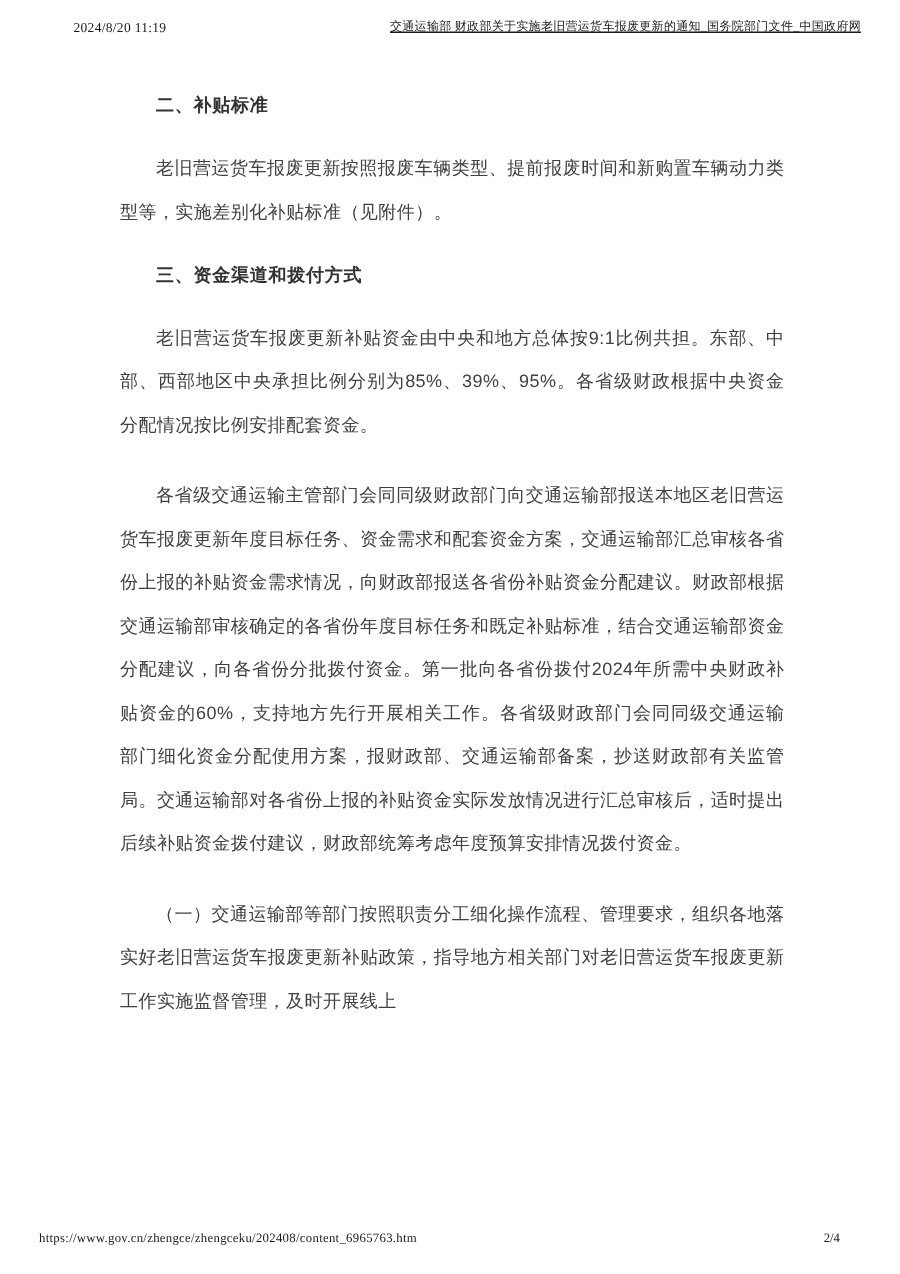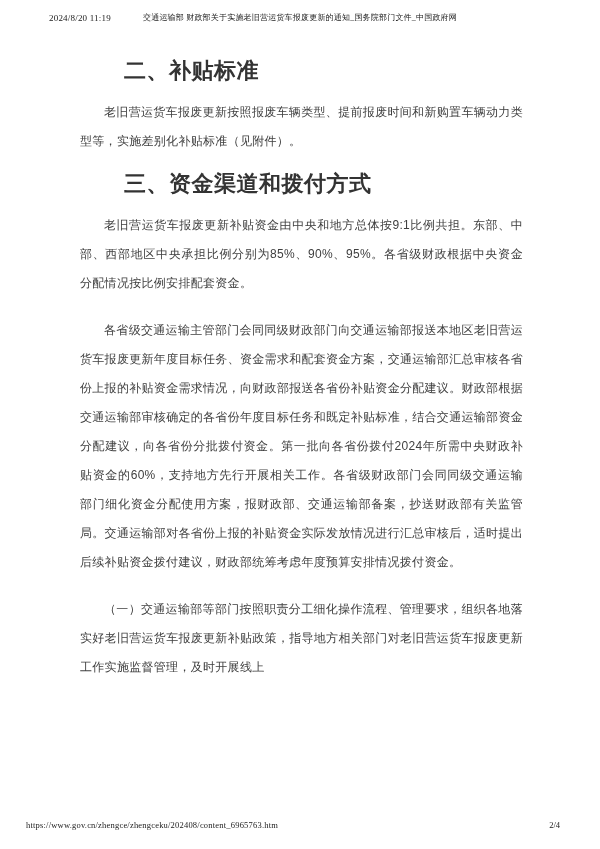--- a/index.html
+++ b/index.html
@@ -26,35 +26,36 @@
     left: 0;
     top: 1px;
     font-size: 9px;
     letter-spacing: 0.2px;
     white-space: nowrap;
     margin-left: 23px;
   }
   .print-header .doc-title {
     display: block;
     width: 100%;
-    text-align: center;
+    text-align: right;
     font-size: 8px;
     letter-spacing: 0.2px;
     white-space: nowrap;
+    text-decoration: underline;
   }
 
   
   .doc-content {
     position: absolute;
     top: 61px;
     left: 80px;
     width: 443px;
   }
   .sec-heading {
-    font-size: 22px;
+    font-size: 12px;
     line-height: 19px;
     font-weight: bold;
     color: #333333;
     text-indent: 2em;
     margin: 0 0 18px 0;
     letter-spacing: 0.5px;
   }
   .body-para {
     font-size: 12px;
     line-height: 29px;
@@ -101,21 +102,21 @@
 </div>
 
 <div class="doc-content">
 
   <h2 class="sec-heading">二、补贴标准</h2>
 
   <p class="body-para">老旧营运货车报废更新按照报废车辆类型、提前报废时间和新购置车辆动力类型等，实施差别化补贴标准（见附件）。</p>
 
   <h2 class="sec-heading">三、资金渠道和拨付方式</h2>
 
-  <p class="body-para">老旧营运货车报废更新补贴资金由中央和地方总体按9:1比例共担。东部、中部、西部地区中央承担比例分别为85%、90%、95%。各省级财政根据中央资金分配情况按比例安排配套资金。</p>
+  <p class="body-para">老旧营运货车报废更新补贴资金由中央和地方总体按9:1比例共担。东部、中部、西部地区中央承担比例分别为85%、39%、95%。各省级财政根据中央资金分配情况按比例安排配套资金。</p>
 
   <p class="body-para">各省级交通运输主管部门会同同级财政部门向交通运输部报送本地区老旧营运货车报废更新年度目标任务、资金需求和配套资金方案，交通运输部汇总审核各省份上报的补贴资金需求情况，向财政部报送各省份补贴资金分配建议。财政部根据交通运输部审核确定的各省份年度目标任务和既定补贴标准，结合交通运输部资金分配建议，向各省份分批拨付资金。第一批向各省份拨付2024年所需中央财政补贴资金的60%，支持地方先行开展相关工作。各省级财政部门会同同级交通运输部门细化资金分配使用方案，报财政部、交通运输部备案，抄送财政部有关监管局。交通运输部对各省份上报的补贴资金实际发放情况进行汇总审核后，适时提出后续补贴资金拨付建议，财政部统筹考虑年度预算安排情况拨付资金。</p>
 
 
   <p class="body-para">（一）交通运输部等部门按照职责分工细化操作流程、管理要求，组织各地落实好老旧营运货车报废更新补贴政策，指导地方相关部门对老旧营运货车报废更新工作实施监督管理，及时开展线上</p>
 
 </div>
 
 <div class="print-footer">
   <span class="footer-url">https://www.gov.cn/zhengce/zhengceku/202408/content_6965763.htm</span>

